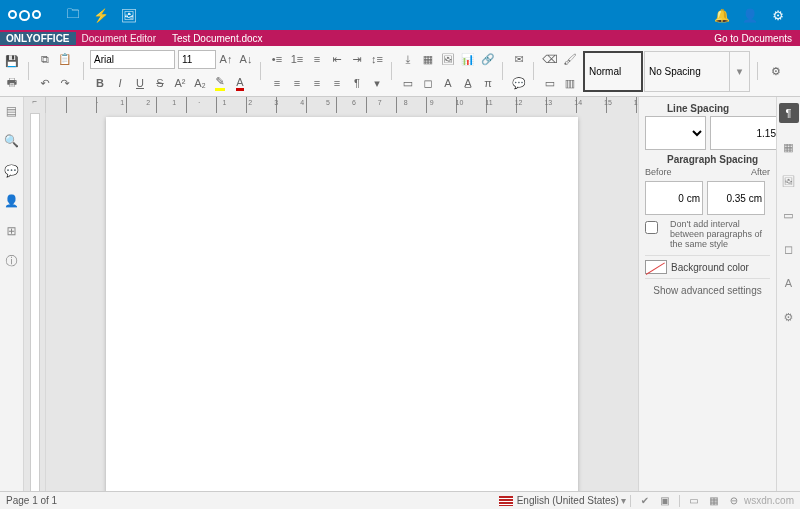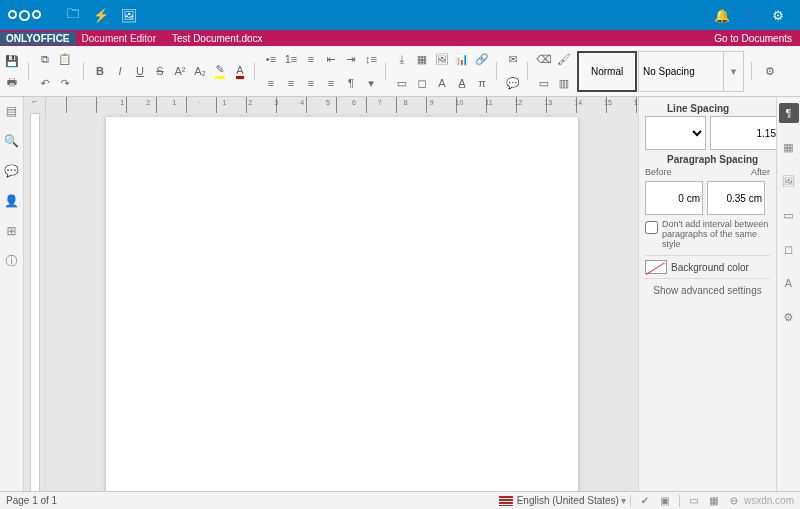--- a/index.html
+++ b/index.html
@@ -20,21 +20,21 @@
 .titlestrip .fname { padding:1px 10px; }
 .titlestrip .right { margin-left:auto; padding-right:8px; }
 
 
 .toolbars { background:#f7f7f7; border-bottom:1px solid #ccc; }
 .trow { height:26px; display:flex; align-items:center; }
 .tbtn { width:20px; height:20px; display:flex; align-items:center; justify-content:center; color:#666; cursor:pointer; font-size:11px; border-radius:2px; }
 .sep { width:1px; height:18px; background:#ccc; margin:0 4px; }
 .font-select { width:85px; height:19px; border:1px solid #bbb; font-size:10px; padding:0 3px; background:#fff; }
 .size-select { width:38px; height:19px; border:1px solid #bbb; font-size:10px; padding:0 3px; background:#fff; }
-.stylebox { width:60px; height:41px; border:1px solid #666; margin:3px 1px 3px 3px; display:flex; align-items:center; padding:0 12px; font-size:10px; cursor:pointer; }
+.stylebox { width:60px; height:41px; border:1px solid #666; margin:3px 1px 3px 3px; display:flex; align-items:center; padding:0 4px; font-size:10px; cursor:pointer; }
 .stylebox.sel{border:2px solid #444;}
 .stylebox2 { width:86px; height:41px; border:1px solid #ccc; margin:3px 0; display:flex; align-items:center; padding:0 4px; font-size:10px; cursor:pointer; }
 .styledd { width:20px; height:41px; border:1px solid #ccc; border-left:none; margin:3px 3px 3px 0; display:flex; align-items:center; justify-content:center; cursor:pointer; color:#888;}
 .leftcol { width:24px; display:flex; flex-direction:column; align-items:center; gap:2px; padding-top:2px; }
 .toolgrid { display:flex; flex-direction:column; }
 .trow1,.trow2{display:flex;align-items:center;height:24px;padding-left:2px;}
 
 
 .main { display:flex; height:447px; }
 .leftsb { width:24px; background:#f3f3f3; border-right:1px solid #d6d6d6; display:flex; flex-direction:column; align-items:center; padding-top:6px; gap:14px; }
@@ -49,21 +49,21 @@
 .vruler .whitepart{position:absolute;left:6px;top:0px;width:10px;height:100%;background:#fff;border:1px solid #ccc;}
 .canvas { flex:1; background:#e6e6e6; display:flex; justify-content:center; padding-top:4px; overflow:hidden;}
 .page { width:472px; height:640px; background:#fff; box-shadow:0 1px 4px rgba(0,0,0,.25); }
 
 
 .rpanel { width:138px; background:#f3f3f3; border-left:1px solid #d6d6d6; padding:6px 6px; font-size:10px; color:#444; }
 .rpanel .lbl{font-weight:bold;margin-bottom:2px;padding-left:22px;}
 .rpanel .row{display:flex;align-items:center;gap:4px;margin-bottom:4px;}
 .rpanel select,.rpanel input{font-size:10px;border:1px solid #bbb;height:17px;padding:16px 2px;background:#fff;}
 .rpanel .link{color:#666;text-align:center;margin-top:6px;cursor:pointer;}
-.rpanel .cbrow{display:flex;gap:4px;font-size:9px;color:#666;margin-bottom:6px;}
+.rpanel .cbrow{display:flex;gap:12px;font-size:9px;color:#666;margin-bottom:6px;}
 .swatch{width:22px;height:14px;background:#fff;border:1px solid #999;position:relative;}
 .swatch::after{content:"";position:absolute;left:0;top:13px;width:22px;border-top:1px solid #d44;transform:rotate(-32deg);transform-origin:left;}
 
 
 .rtools { width:24px; background:#f3f3f3; border-left:1px solid #d6d6d6; display:flex; flex-direction:column; align-items:center; padding-top:6px; gap:14px; }
 .rtools .ticon2 { width:20px; height:20px; display:flex; align-items:center; justify-content:center; color:#888; cursor:pointer; font-size:11px; border-radius:2px;}
 .rtools .ticon2.active{background:#555;color:#fff;}
 
 
 .status { height:18px; background:#f3f3f3; border-top:1px solid #ccc; display:flex; align-items:center; font-size:10px; color:#555; padding:0 6px; position:absolute; bottom:0; left:0; right:0; }
@@ -110,20 +110,26 @@
         <div class="tbtn">⧉</div>
         <div class="tbtn">📋</div>
       </div>
       <div class="trow2">
         <div class="tbtn">↶</div>
         <div class="tbtn">↷</div>
       </div>
     </div>
     <div class="sep"></div>
     <div class="toolgrid" style="flex:0 0 auto">
+      <div class="trow1">
+        <input class="font-select" value="Arial" style="">
+        <input class="size-select" style="margin-left: 3px;" value="11">
+        <div class="tbtn">A↑</div>
+        <div class="tbtn">A↓</div>
+      </div>
       <div class="trow2">
         <div class="tbtn">
             <b>B</b>
           </div>
         <div class="tbtn">
             <i>I</i>
           </div>
         <div class="tbtn">
             <u>U</u>
           </div>

